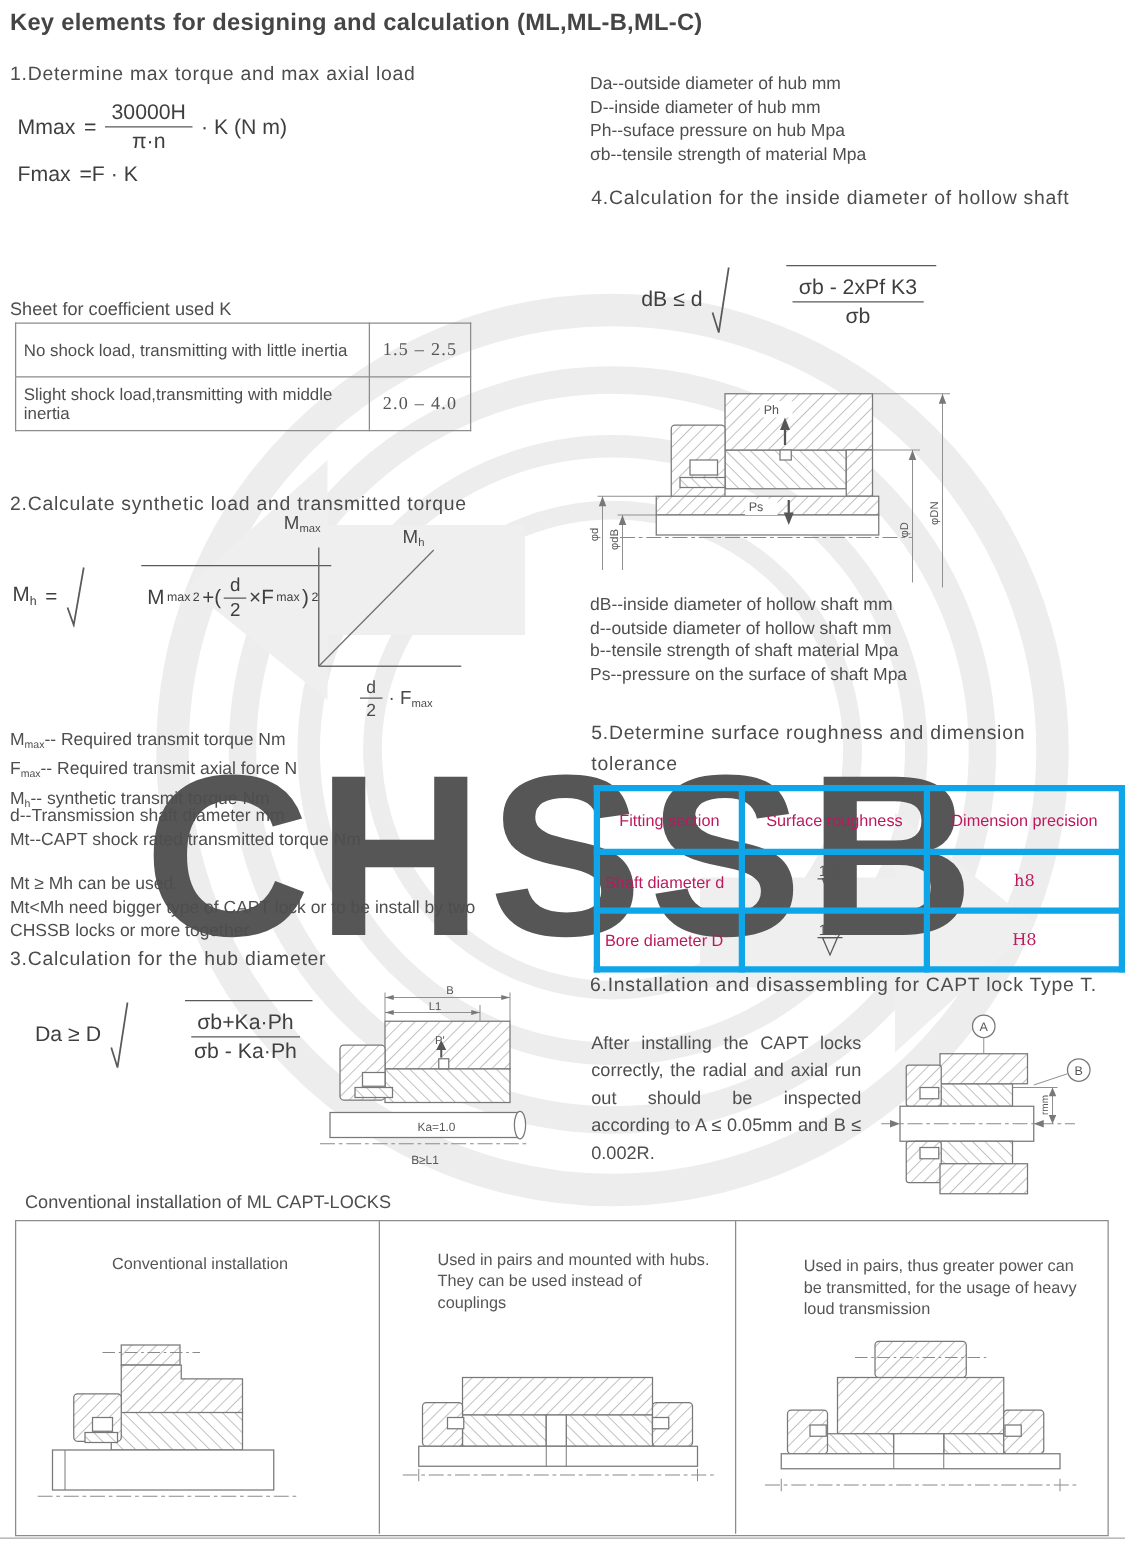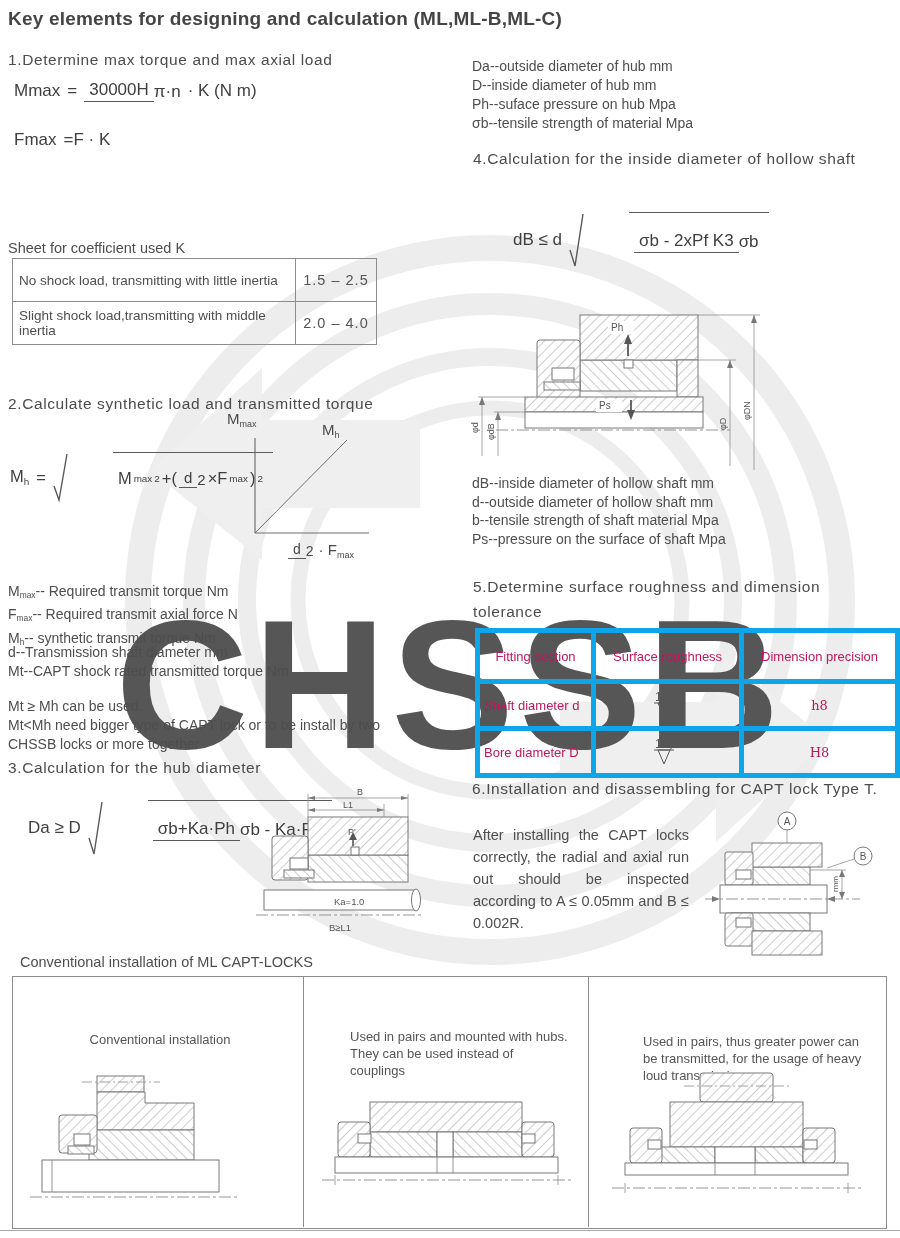--- a/index.html
+++ b/index.html
@@ -4,34 +4,34 @@
 <style>
   html,body{margin:0;padding:0;background:#fff;}
   #page{position:relative;width:900px;height:1238px;background:#fff;overflow:hidden;
         font-family:"Liberation Sans","DejaVu Sans",sans-serif;color:#4a4a4a;}
   .abs{position:absolute;}
   .h1{font-size:19px;font-weight:bold;color:#454545;letter-spacing:.2px;}
   .h2{font-size:15.5px;color:#4c4c4c;letter-spacing:.6px;}
   .notes{font-size:14px;line-height:19px;color:#4e4e4e;white-space:nowrap;}
   .notes.tight{line-height:18.5px;}
   .formula{font-size:17px;color:#3f3f3f;display:flex;align-items:center;gap:7px;white-space:nowrap;}
-  .frac{display:inline-flex;flex-direction:row;align-items:center;text-align:center;}
+  .frac{display:inline-flex;flex-direction:column;align-items:center;text-align:center;}
   .frac .num{border-bottom:1.4px solid #5a5a5a;padding:0 5px 1px;}
   .frac .den{padding-top:1px;}
   .sqrt{display:inline-flex;align-items:stretch;gap:44px;}
   .sqrt .body{border-top:1.5px solid #5a5a5a;padding:4px 10px 2px 5px;display:inline-flex;align-items:center;gap:2px;}
   .sb{font-size:.6em;vertical-align:-0.28em;}
   .sp{font-size:.6em;vertical-align:.55em;}
   table{border-collapse:collapse;}
   .ktable td{border:1px solid #8c8c8c;font-size:13.5px;color:#4e4e4e;padding:0 6px;height:42px;}
-  .ktable .val{font-family:Liberation Sans, sans-serif;font-size:14.5px;text-align:center;letter-spacing:1px;color:#555;}
+  .ktable .val{font-family:Liberation Serif, serif;font-size:14.5px;text-align:center;letter-spacing:1px;color:#555;}
   .rtable td{border:5px solid #0ea5e9;font-size:13px;color:#be185d;text-align:center;height:42px;padding:0 4px;}
   .rtable tr.hdr td{height:46px;}
   .serif{font-family:"DejaVu Serif","Liberation Serif",serif;font-size:13.5px;color:#555;}
-  .cap{font-size:13px;color:#555;line-height:17px;margin-top:29px;}
+  .cap{font-size:13px;color:#555;line-height:17px;}
   .glabel{font-size:15px;color:#4a4a4a;white-space:nowrap;}
   svg{display:block;}
   svg text{font-family:"Liberation Sans","DejaVu Sans",sans-serif;fill:#565656;}
 </style>
 </head>
 <body>
 
 <div id="page">
 
   <svg class="abs" style="left:0;top:0" width="900" height="1238" viewBox="0 0 900 1238">

